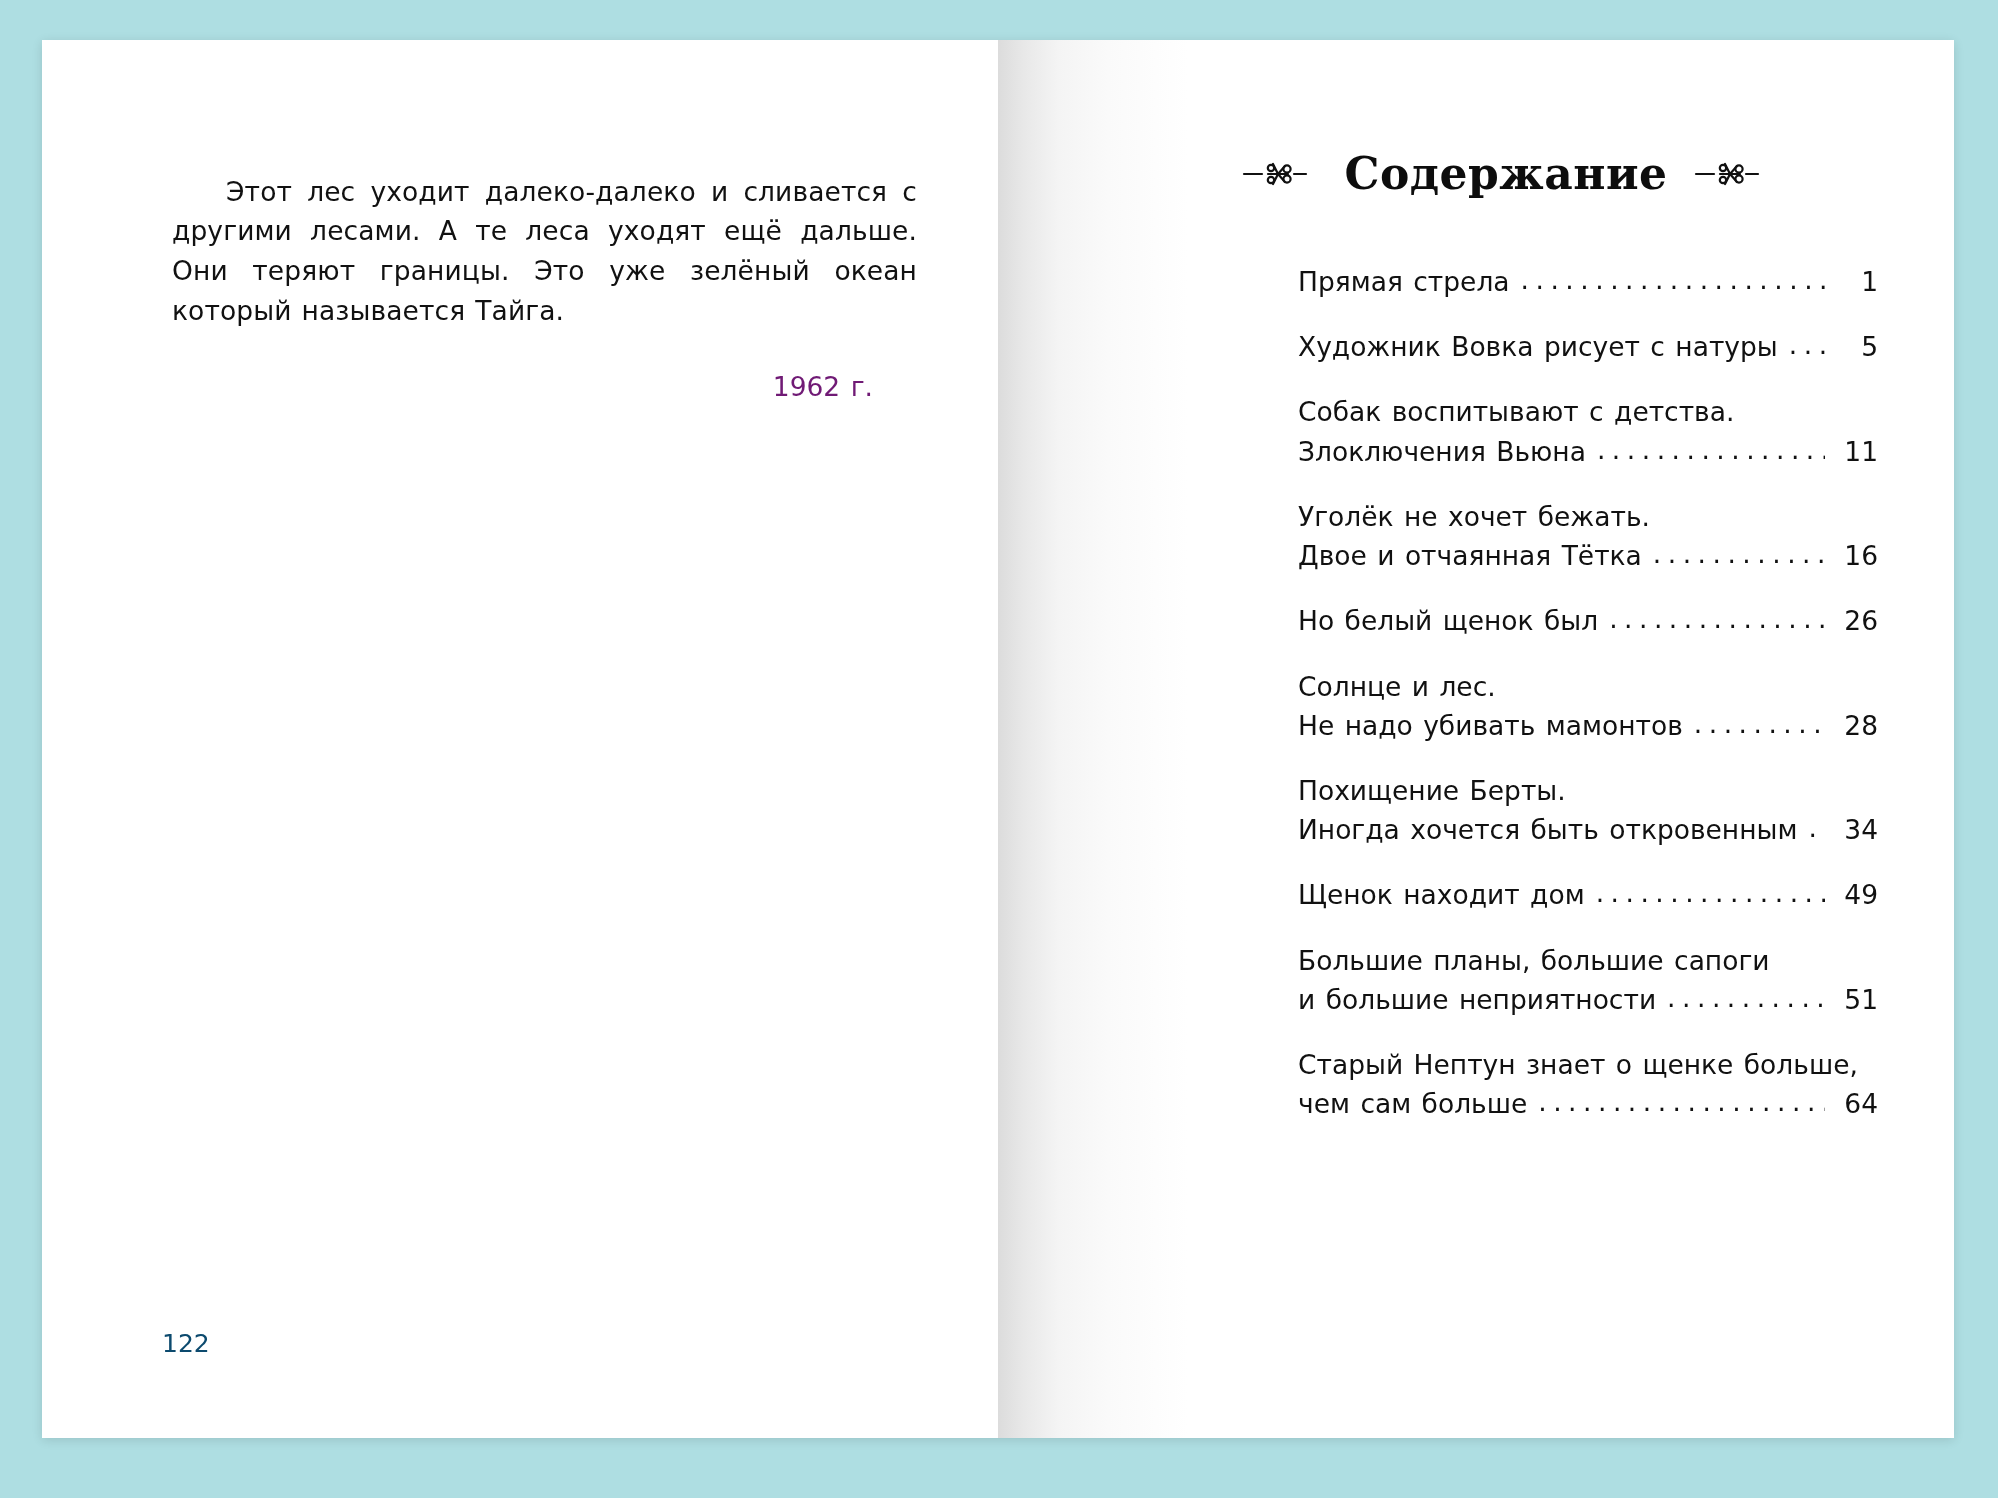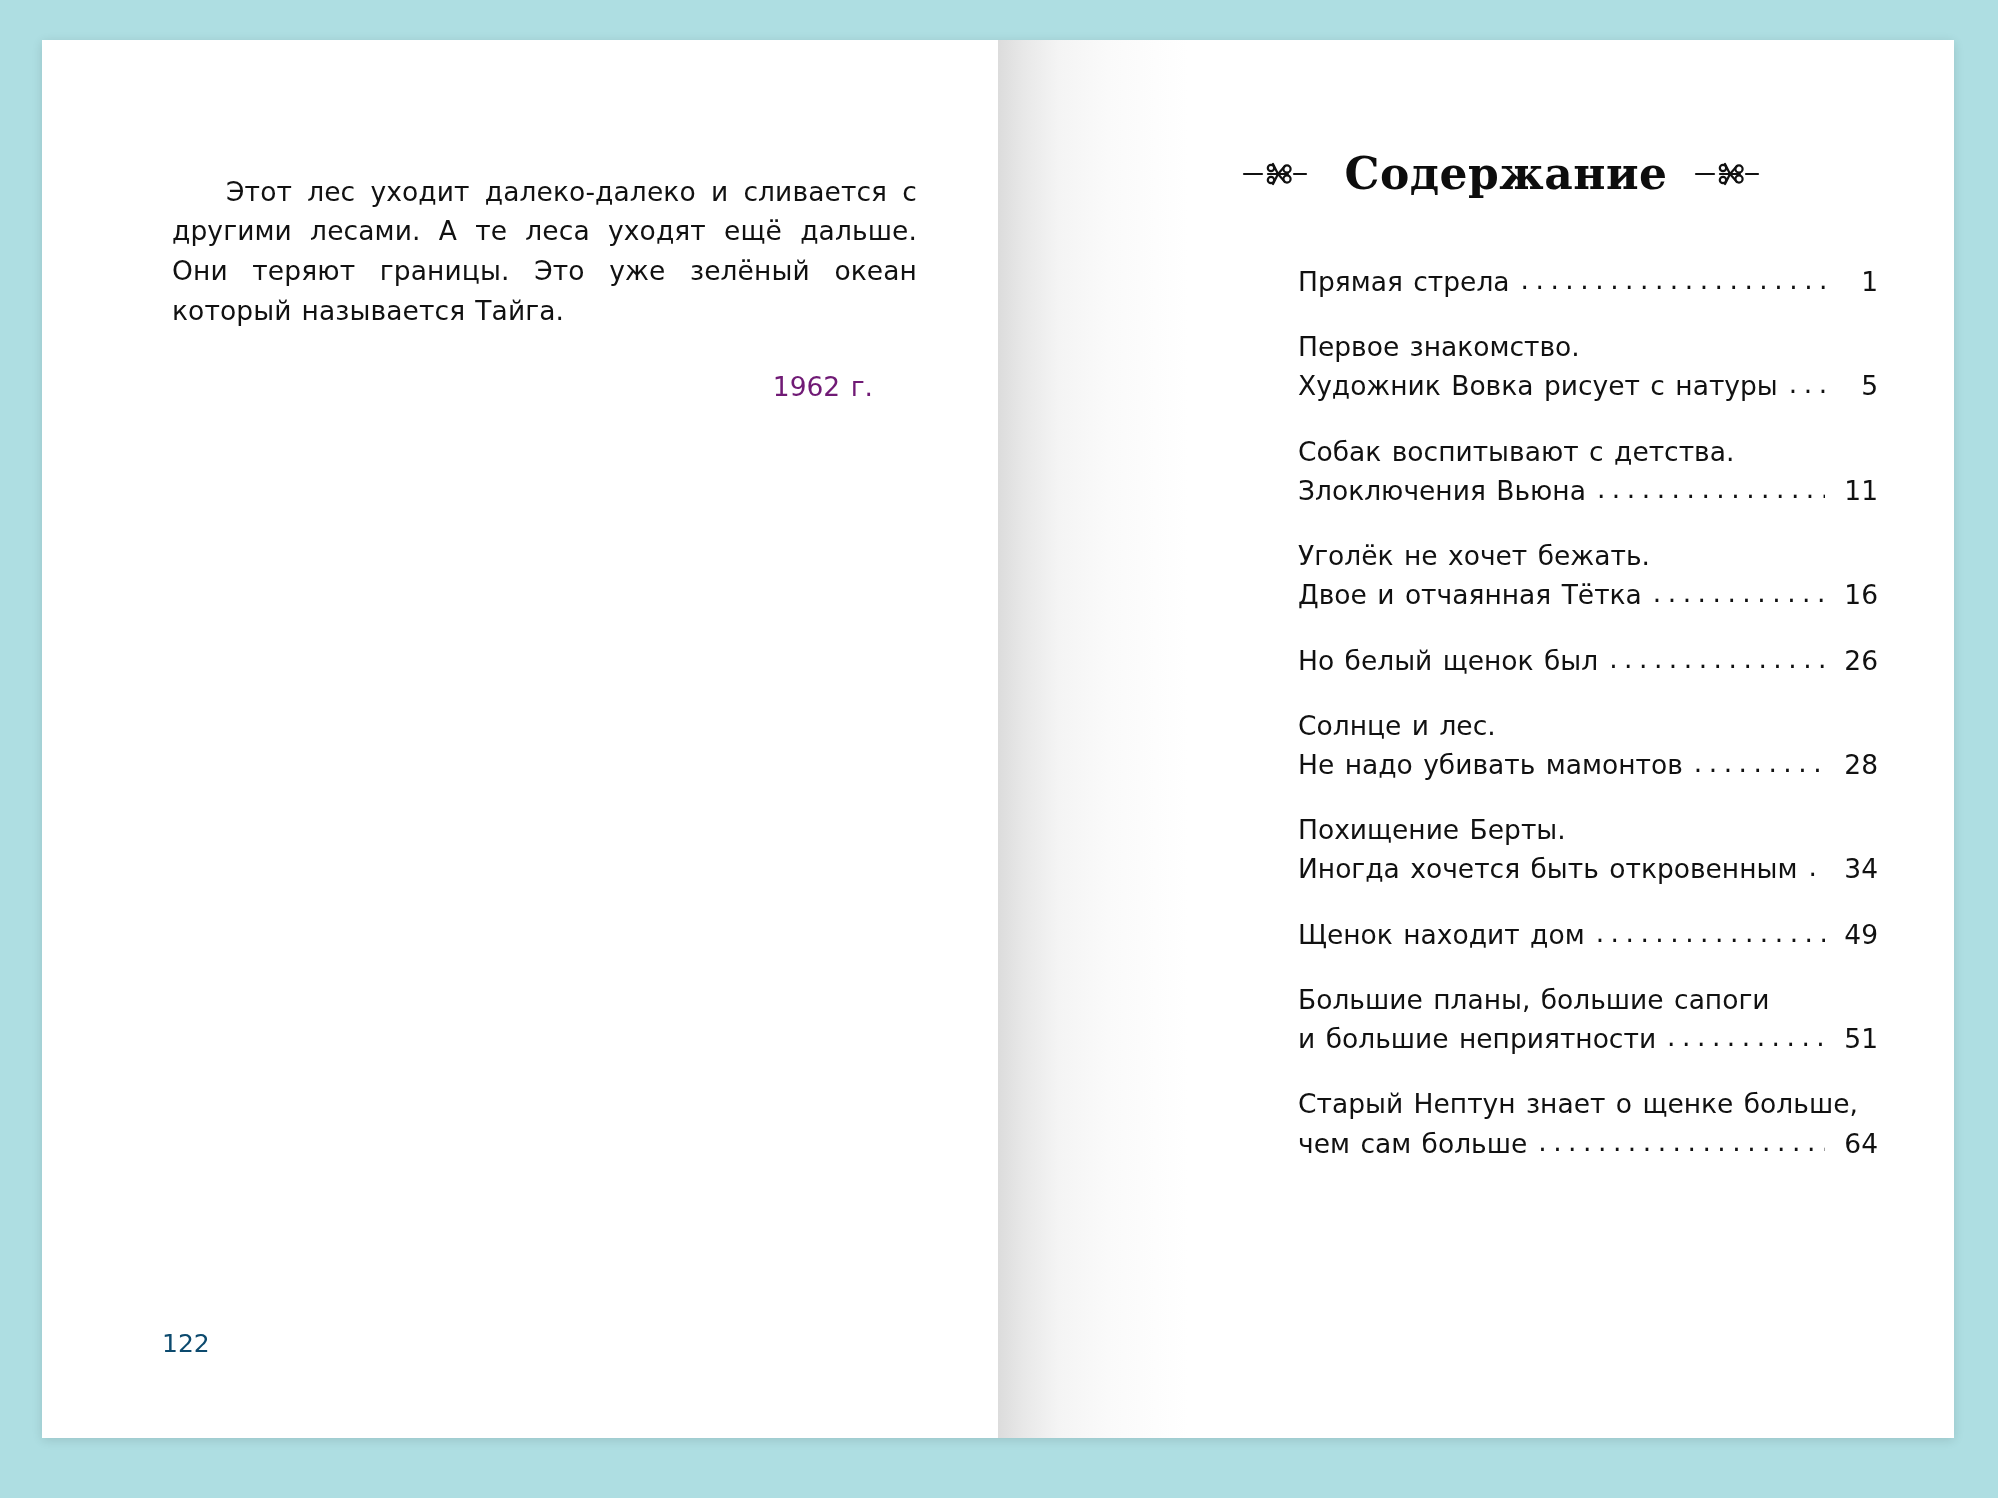--- a/index.html
+++ b/index.html
@@ -190,21 +190,20 @@
 
       <div id="toc-list">
           <div class="toc-entry">
             <div class="toc-row">
               <span class="toc-label">Прямая стрела</span>
               <span class="toc-leader">................................................................................</span>
               <span class="toc-page">1</span>
             </div>
           </div>
           <div class="toc-entry">
-            <div class="toc-firstline">Первое знакомство.</div>
             <div class="toc-row">
               <span class="toc-label">Художник Вовка рисует с натуры</span>
               <span class="toc-leader">................................................................................</span>
               <span class="toc-page">5</span>
             </div>
           </div>
           <div class="toc-entry">
             <div class="toc-firstline">Собак воспитывают с детства.</div>
             <div class="toc-row">
               <span class="toc-label">Злоключения Вьюна</span>

